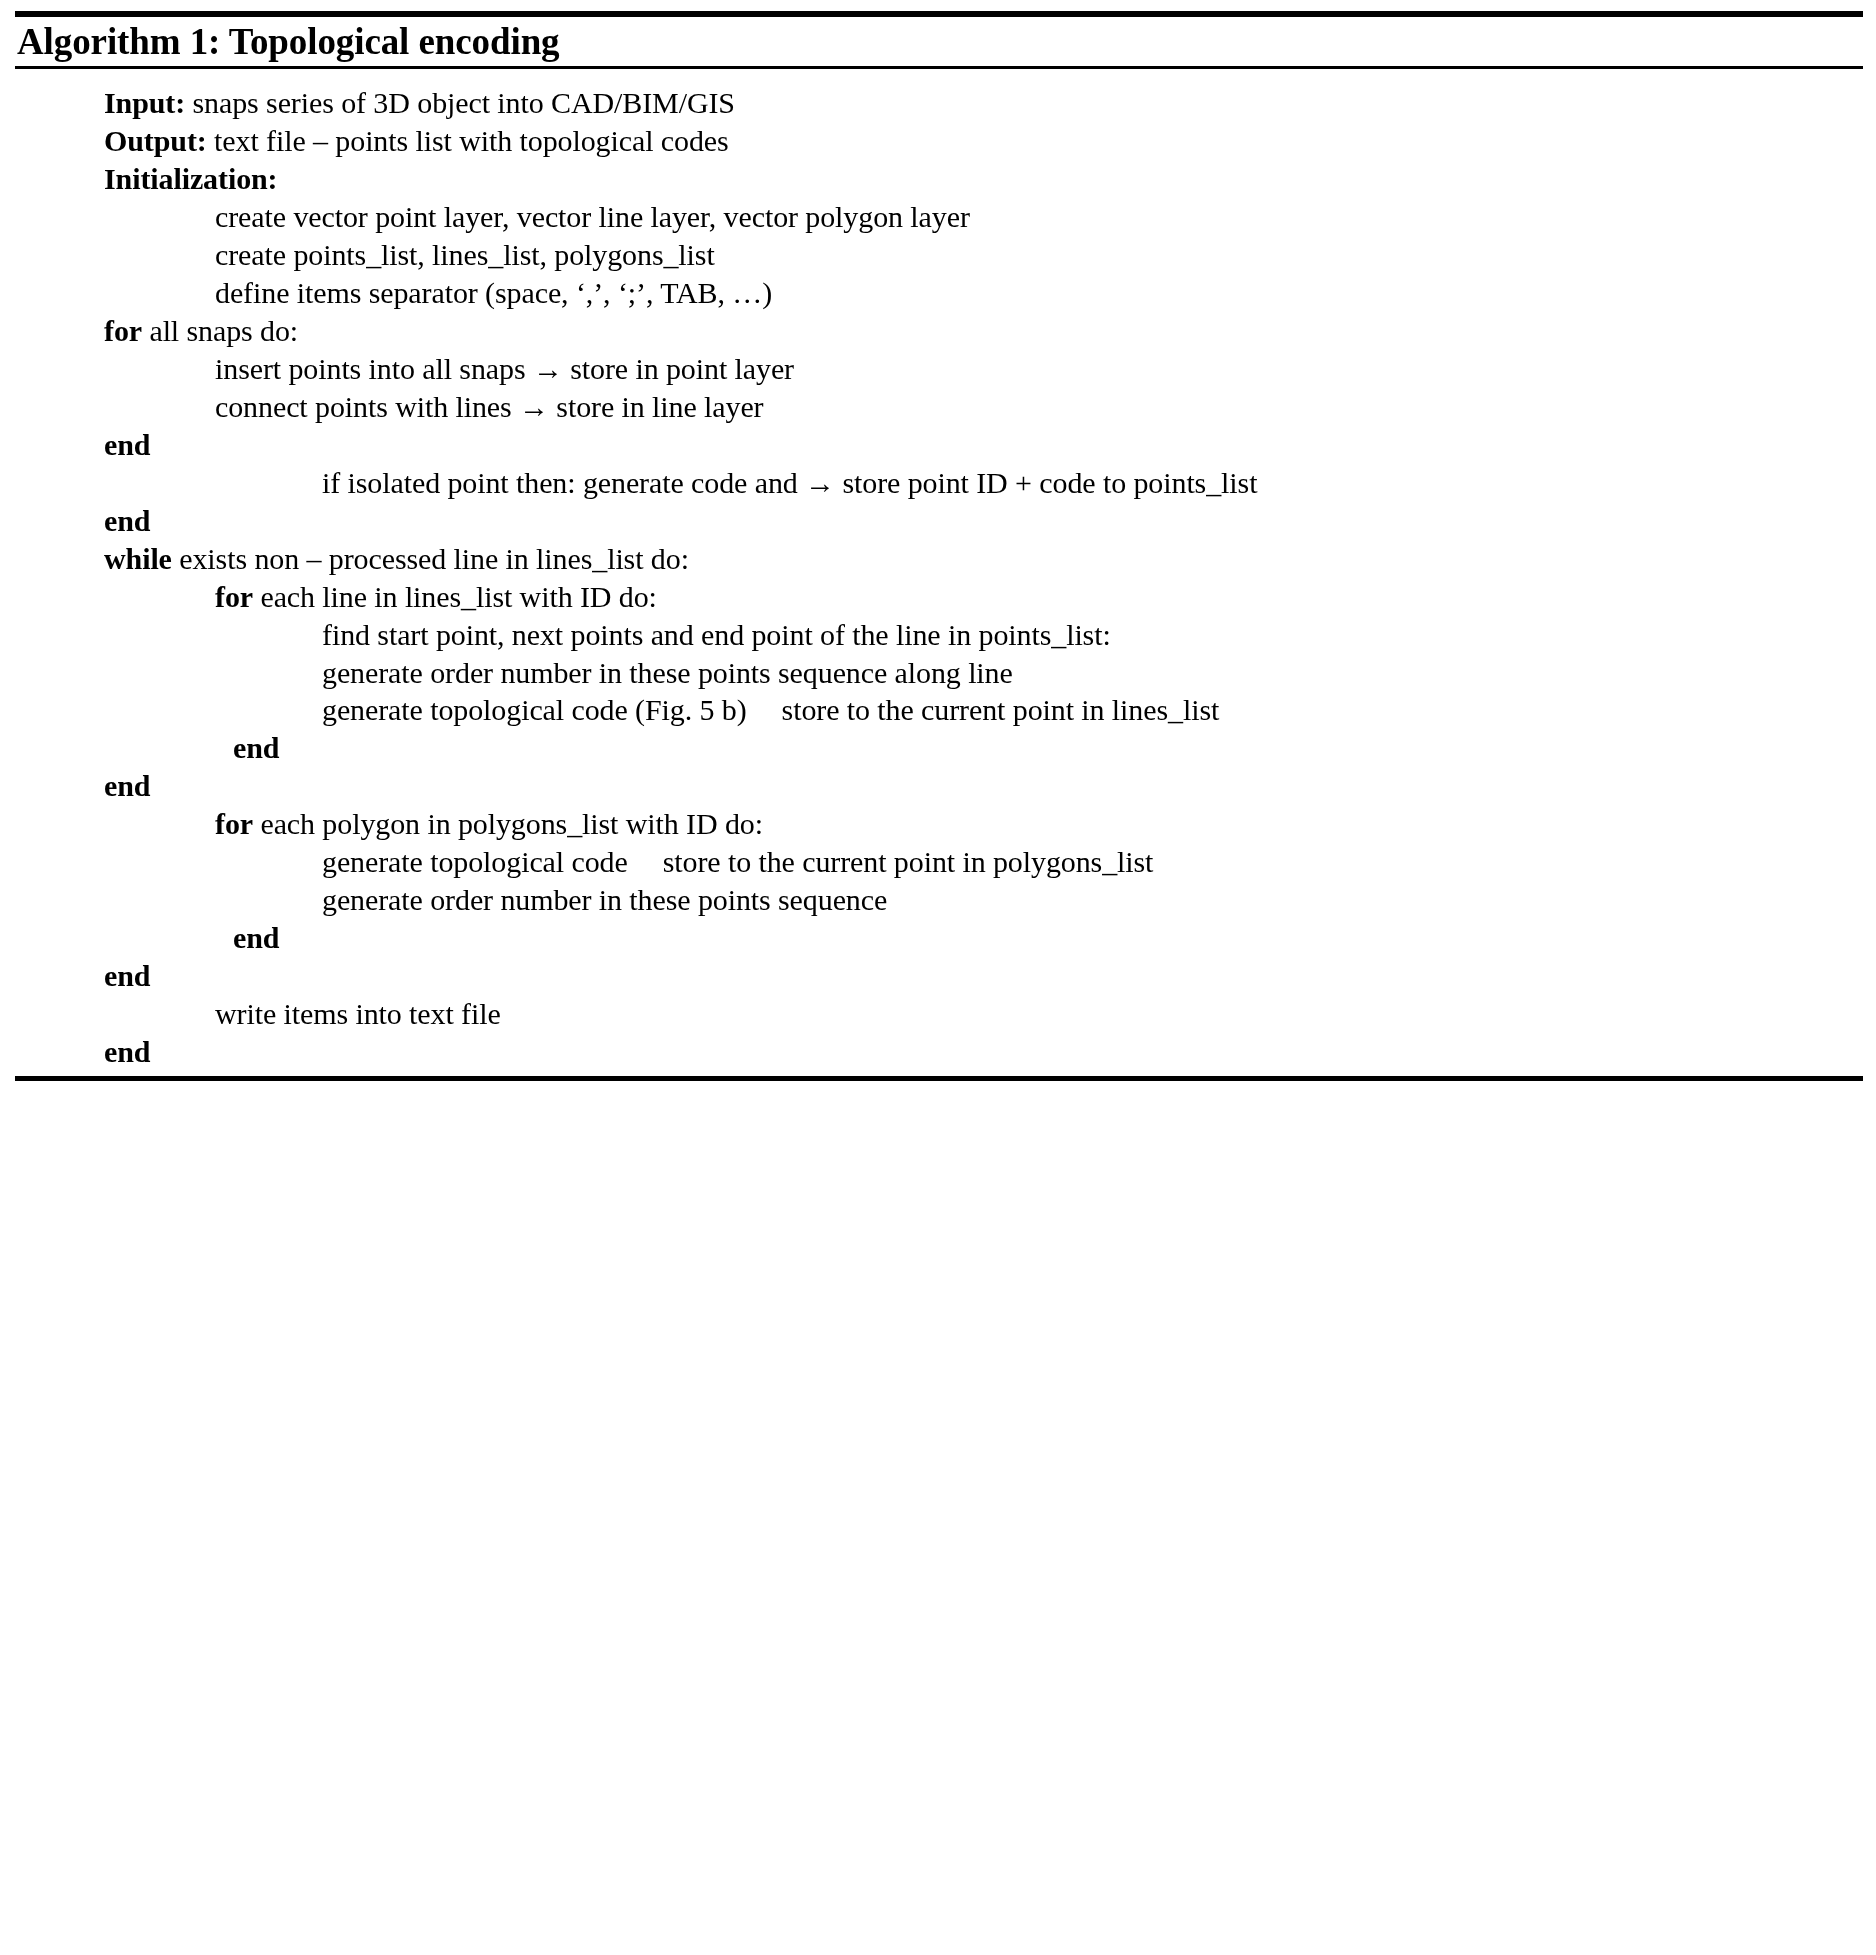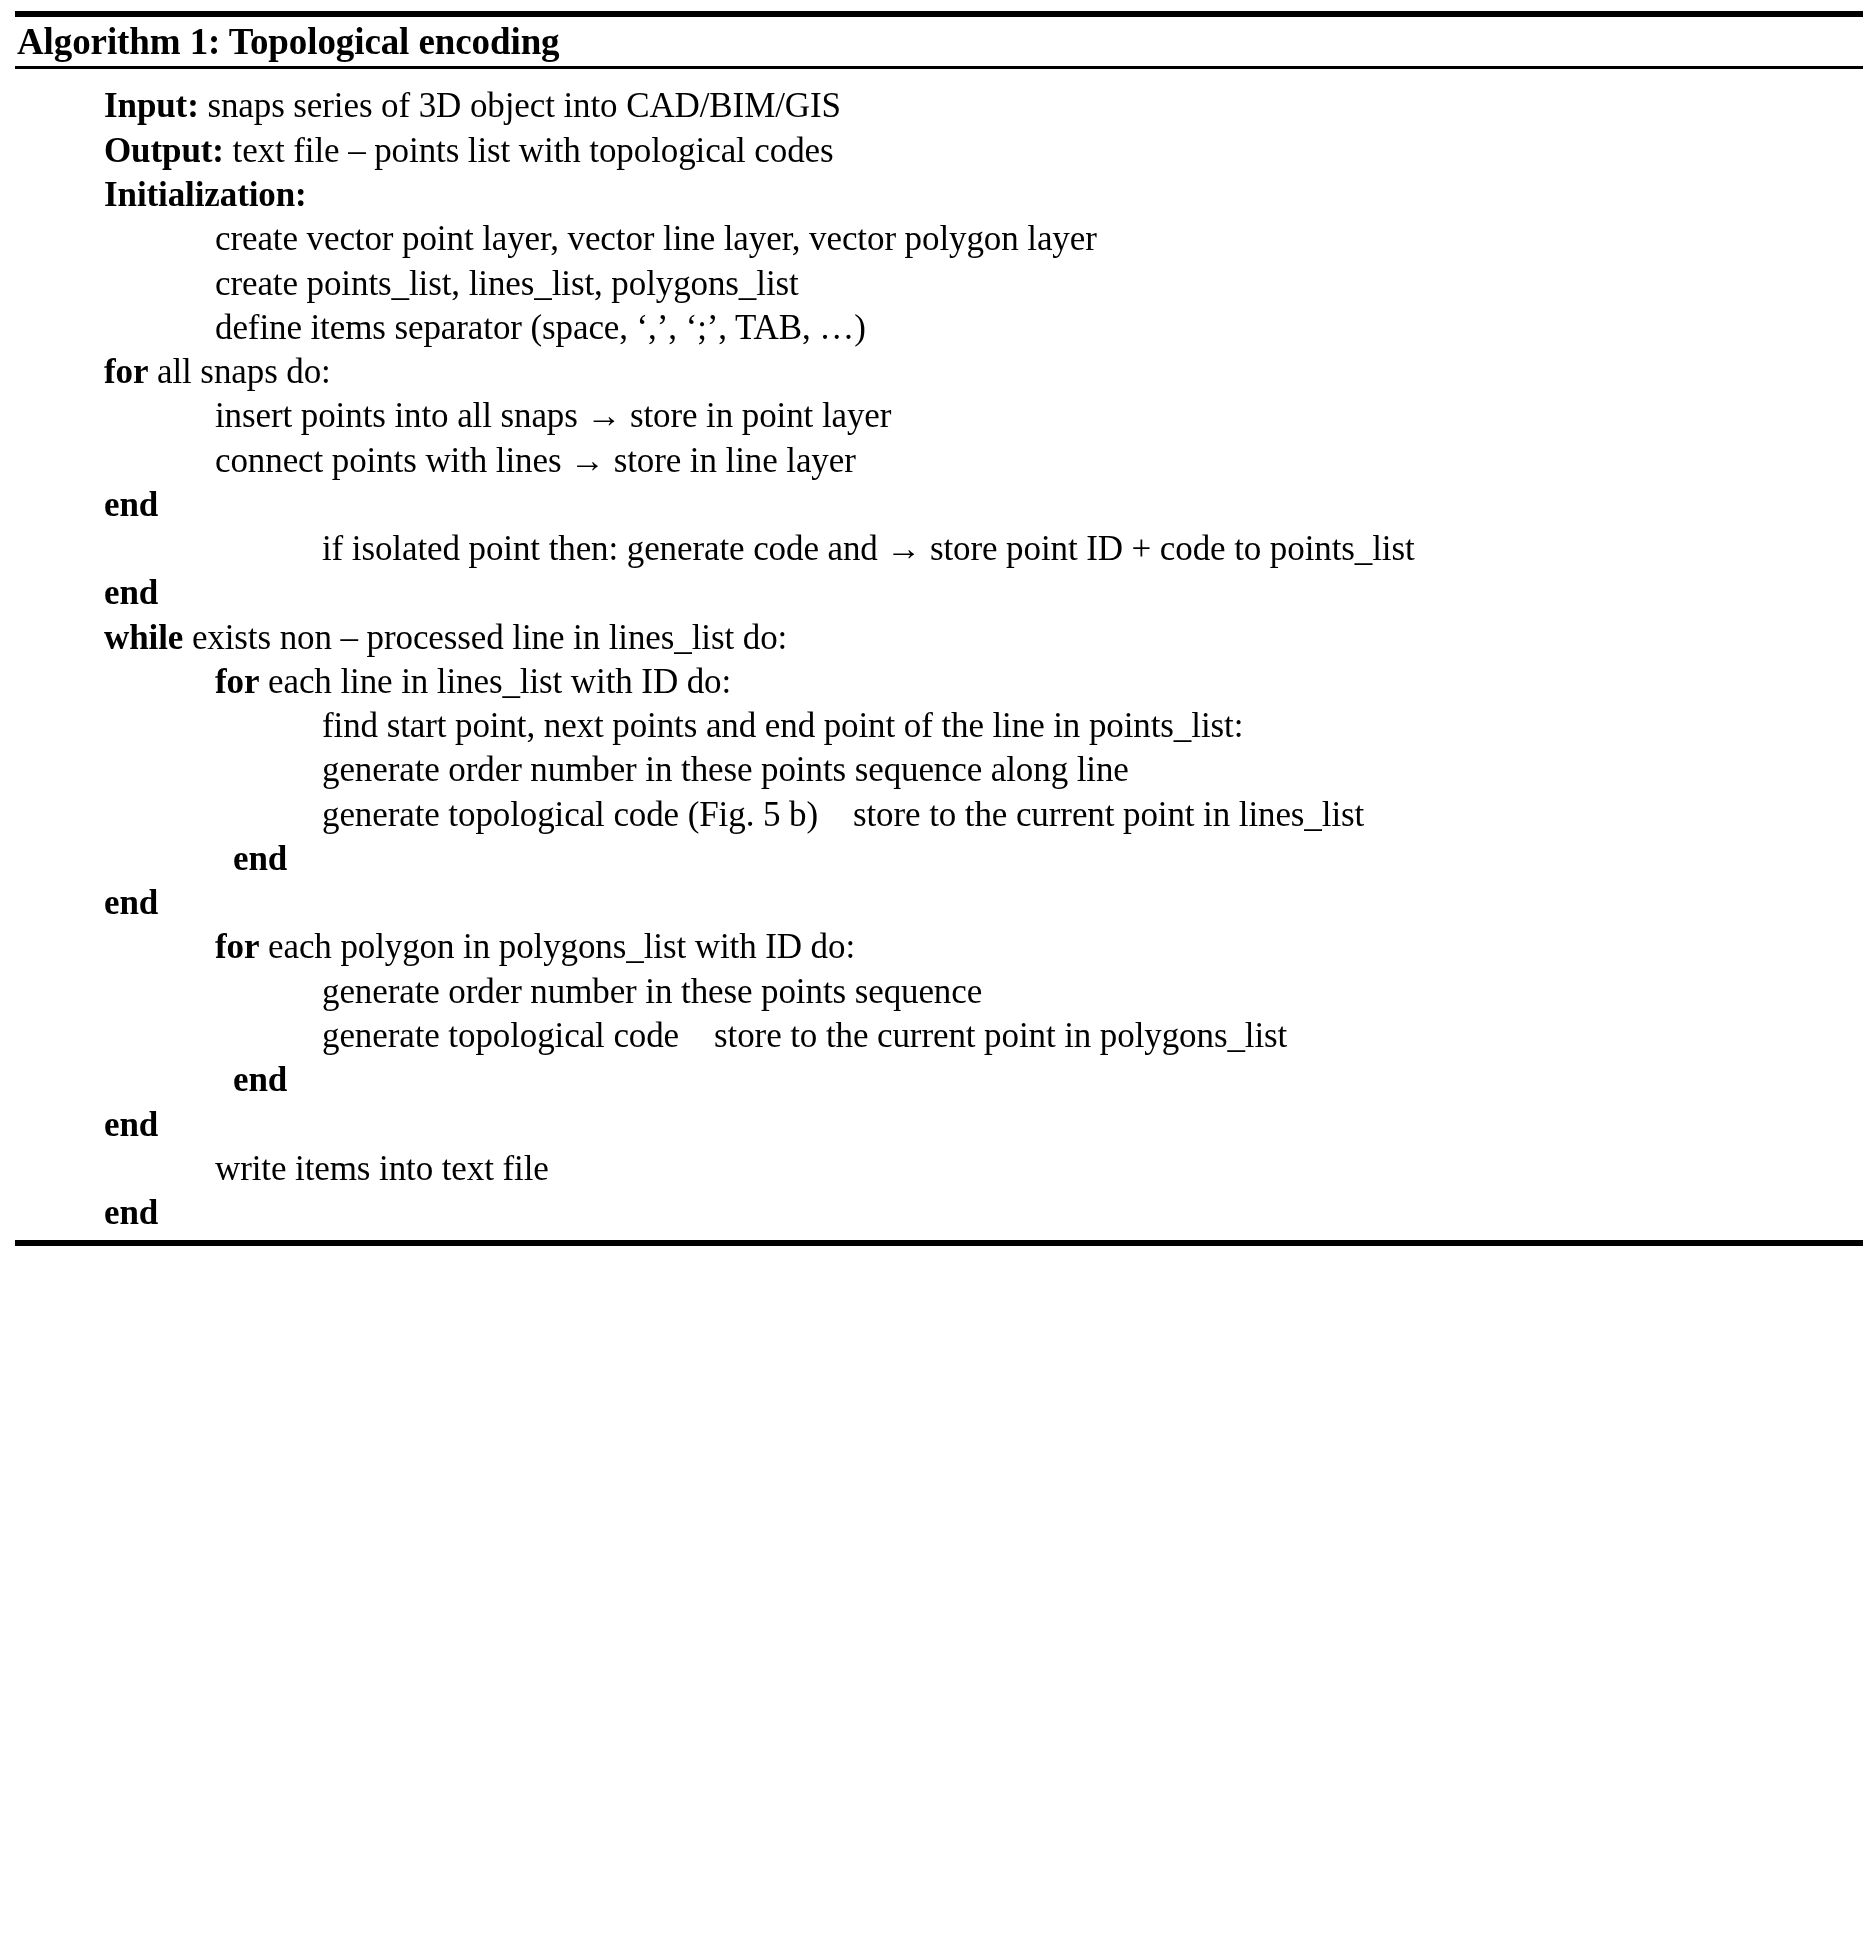--- a/index.html
+++ b/index.html
@@ -41,21 +41,21 @@
     letter-spacing: -0.1px;
     padding: 4px 0 1px 2px;
     white-space: pre;
   }
 
   
   .algo-body {
     padding-top: 15px;
   }
   .line {
-    font-size: 35px;
+    font-size: 30px;
     line-height: 1.265;
     white-space: pre;
     padding: 0;
     margin: 0;
     letter-spacing: -0.1px;
   }
   .line .kw {
     font-weight: bold;
   }
   .line .kw-it {
@@ -94,22 +94,22 @@
       <div class="line ind3"><span>if isolated point then: generate code and → store point ID + code to points_list</span></div>
       <div class="line ind1"><span class="kw">end</span></div>
       <div class="line ind1"><span class="kw">while</span><span> exists non – processed line in lines_list do:</span></div>
       <div class="line ind2"><span class="kw">for</span><span> each line in lines_list with ID do:</span></div>
       <div class="line ind3"><span>find start point, next points and end point of the line in points_list:</span></div>
       <div class="line ind3"><span>generate order number in these points sequence along line</span></div>
       <div class="line ind3"><span>generate topological code (Fig. 5 b)</span><span class="gap-wide"></span><span>store to the current point in lines_list</span></div>
       <div class="line ind-end2"><span class="kw">end</span></div>
       <div class="line ind1"><span class="kw">end</span></div>
       <div class="line ind2"><span class="kw">for</span><span> each polygon in polygons_list with ID do:</span></div>
+      <div class="line ind3"><span>generate topological code</span><span class="gap-wide"></span><span>store to the current point in polygons_list</span></div>
       <div class="line ind3"><span>generate order number in these points sequence</span></div>
-      <div class="line ind3"><span>generate topological code</span><span class="gap-wide"></span><span>store to the current point in polygons_list</span></div>
       <div class="line ind-end2"><span class="kw">end</span></div>
       <div class="line ind1"><span class="kw">end</span></div>
       <div class="line ind2"><span>write items into text file</span></div>
       <div class="line ind1"><span class="kw">end</span></div>
     </div>
 
   <div class="rule rule-bottom"></div>
 
 </div>
 

